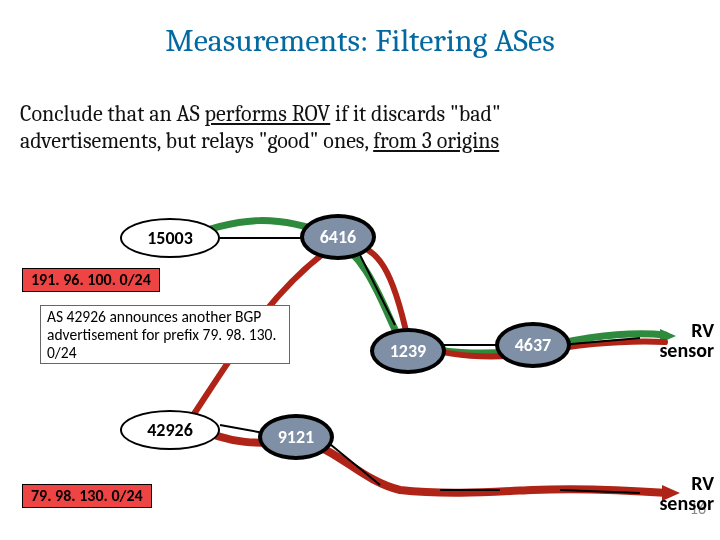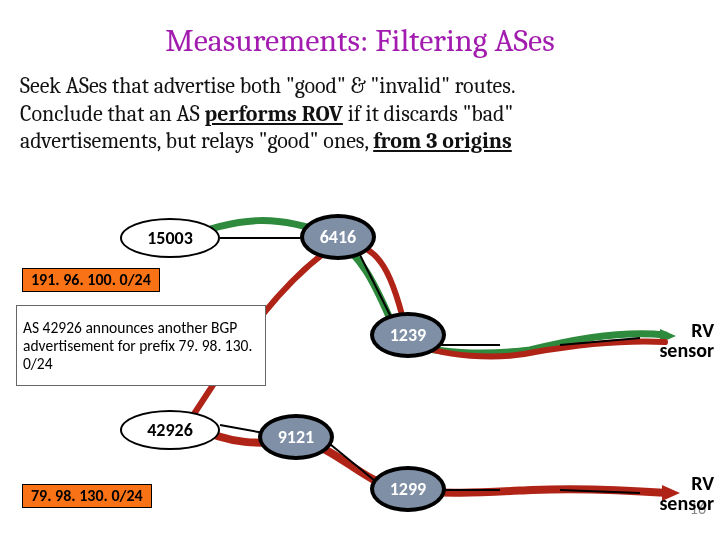--- a/index.html
+++ b/index.html
@@ -7,31 +7,31 @@
     width: 720px;
     height: 540px;
     font-family: Cambria, Georgia, serif;
     background: #fff;
     position: relative;
     overflow: hidden;
   }
   .title {
     text-align: center;
     font-size: 32px;
-    color: #a21caf;
+    color: #0369a1;
     padding-top: 22px;
     font-weight: normal;
   }
   .body-text {
     font-size: 22px;
     color: #111;
     padding: 14px 20px 0 20px;
     line-height: 1.25;
   }
-  .body-text .ul { text-decoration: underline; font-weight: bold; }
+  .body-text .ul { text-decoration: underline; }
   .diagram {
     position: absolute;
     left: 0; top: 200px;
     width: 720px; height: 320px;
   }
   .node {
     position: absolute;
     border: 2px solid #000;
     border-radius: 50%;
     background: #fff;
@@ -40,37 +40,38 @@
     font-size: 18px;
     display: flex;
     align-items: center;
     justify-content: center;
     z-index: 5;
   }
   .node.c1 { border: 4px solid #000000; background: #7f8fa6; color: #fff; }
   .box {
     position: absolute;
     border: 1.5px solid #000;
-    background: #f97316;
+    background: #ef4444;
     padding: 2px 8px;
     font-family: Calibri, Arial, sans-serif;
     font-weight: bold;
     font-size: 16px;
     z-index: 5;
     line-height: 1.15;
   }
   .ann {
     position: absolute;
     background: #fff;
     border: 1px solid #666;
     font-family: Calibri, Arial, sans-serif;
     font-size: 15.5px;
-    padding: 13px 6px;
+    padding: 2px 6px;
     z-index: 6;
     line-height: 1.15;
+    margin-left: 24px;
   }
   .rv {
     position: absolute;
     font-family: Calibri, Arial, sans-serif;
     font-size: 20px;
     font-weight: bold;
     text-align: right;
     z-index: 5;
     line-height: 1.0;
   }
@@ -83,21 +84,21 @@
     color: #888;
   }
   svg.paths { position: absolute; left:0; top:0; width:720px; height:320px; z-index: 1; }
 </style>
 </head>
 <body>
 
 <h1 class="title">Measurements: Filtering ASes</h1>
 
 <div class="body-text">
-  <span>Seek ASes that advertise both "good" &amp; "invalid" routes.</span><br>
+  <br>
   <span>Conclude that an AS </span><span class="ul">performs ROV</span><span> if it discards "bad"</span><br>
   <span>advertisements, but relays "good" ones, </span><span class="ul">from 3 origins</span>
 </div>
 
 <div class="diagram">
 
   <svg class="paths" viewBox="0 0 720 320">
 
     <path d="M 180 40 C 240 15, 280 15, 330 35 C 370 60, 380 100, 400 140 C 430 155, 490 155, 530 150 C 570 140, 620 130, 665 135" fill="none" stroke="#2e8b3d" stroke-width="7" stroke-linecap="round"></path>
 
@@ -115,24 +116,24 @@
       <line x1="560" y1="145" x2="640" y2="138"></line>
       <line x1="220" y1="225" x2="275" y2="235"></line>
       <line x1="325" y1="240" x2="380" y2="285"></line>
       <line x1="440" y1="290" x2="500" y2="290"></line>
       <line x1="560" y1="290" x2="640" y2="293"></line>
     </g>
   </svg>
 
   <div class="node" style="left:120px; top:18px; width:100px; height:40px;">15003</div>
   <div class="node c1" style="left:300px; top:14px; width:76px; height:46px;">6416</div>
-  <div class="node c1" style="left:370px; top:112px; width:76px; height:46px;">1239</div>
+  <div class="node c1" style="left:370px; top:128px; width:76px; height:46px;">1239</div>
+  <div class="node c1" style="left:495px; top:122px; width:76px; height:46px;">4637</div>
   <div class="node" style="left:120px; top:210px; width:100px; height:40px;">42926</div>
   <div class="node c1" style="left:258px; top:214px; width:76px; height:46px;">9121</div>
-  <div class="node c1" style="left:370px; top:266px; width:76px; height:46px;">1299</div>
 
   <div class="box" style="left:22px; top:68px;">191. 96. 100. 0/24</div>
   <div class="box" style="left:22px; top:284px;">79. 98. 130. 0/24</div>
 
   <div class="ann" style="left:16px; top:105px; width:250px;">AS 42926 announces another BGP advertisement for prefix 79. 98. 130. 0/24</div>
 
   <div class="rv" style="left:636px; top:120px; width:78px;">RV sensor</div>
   <div class="rv" style="left:636px; top:273px; width:78px;">RV sensor</div>
 
 </div>

